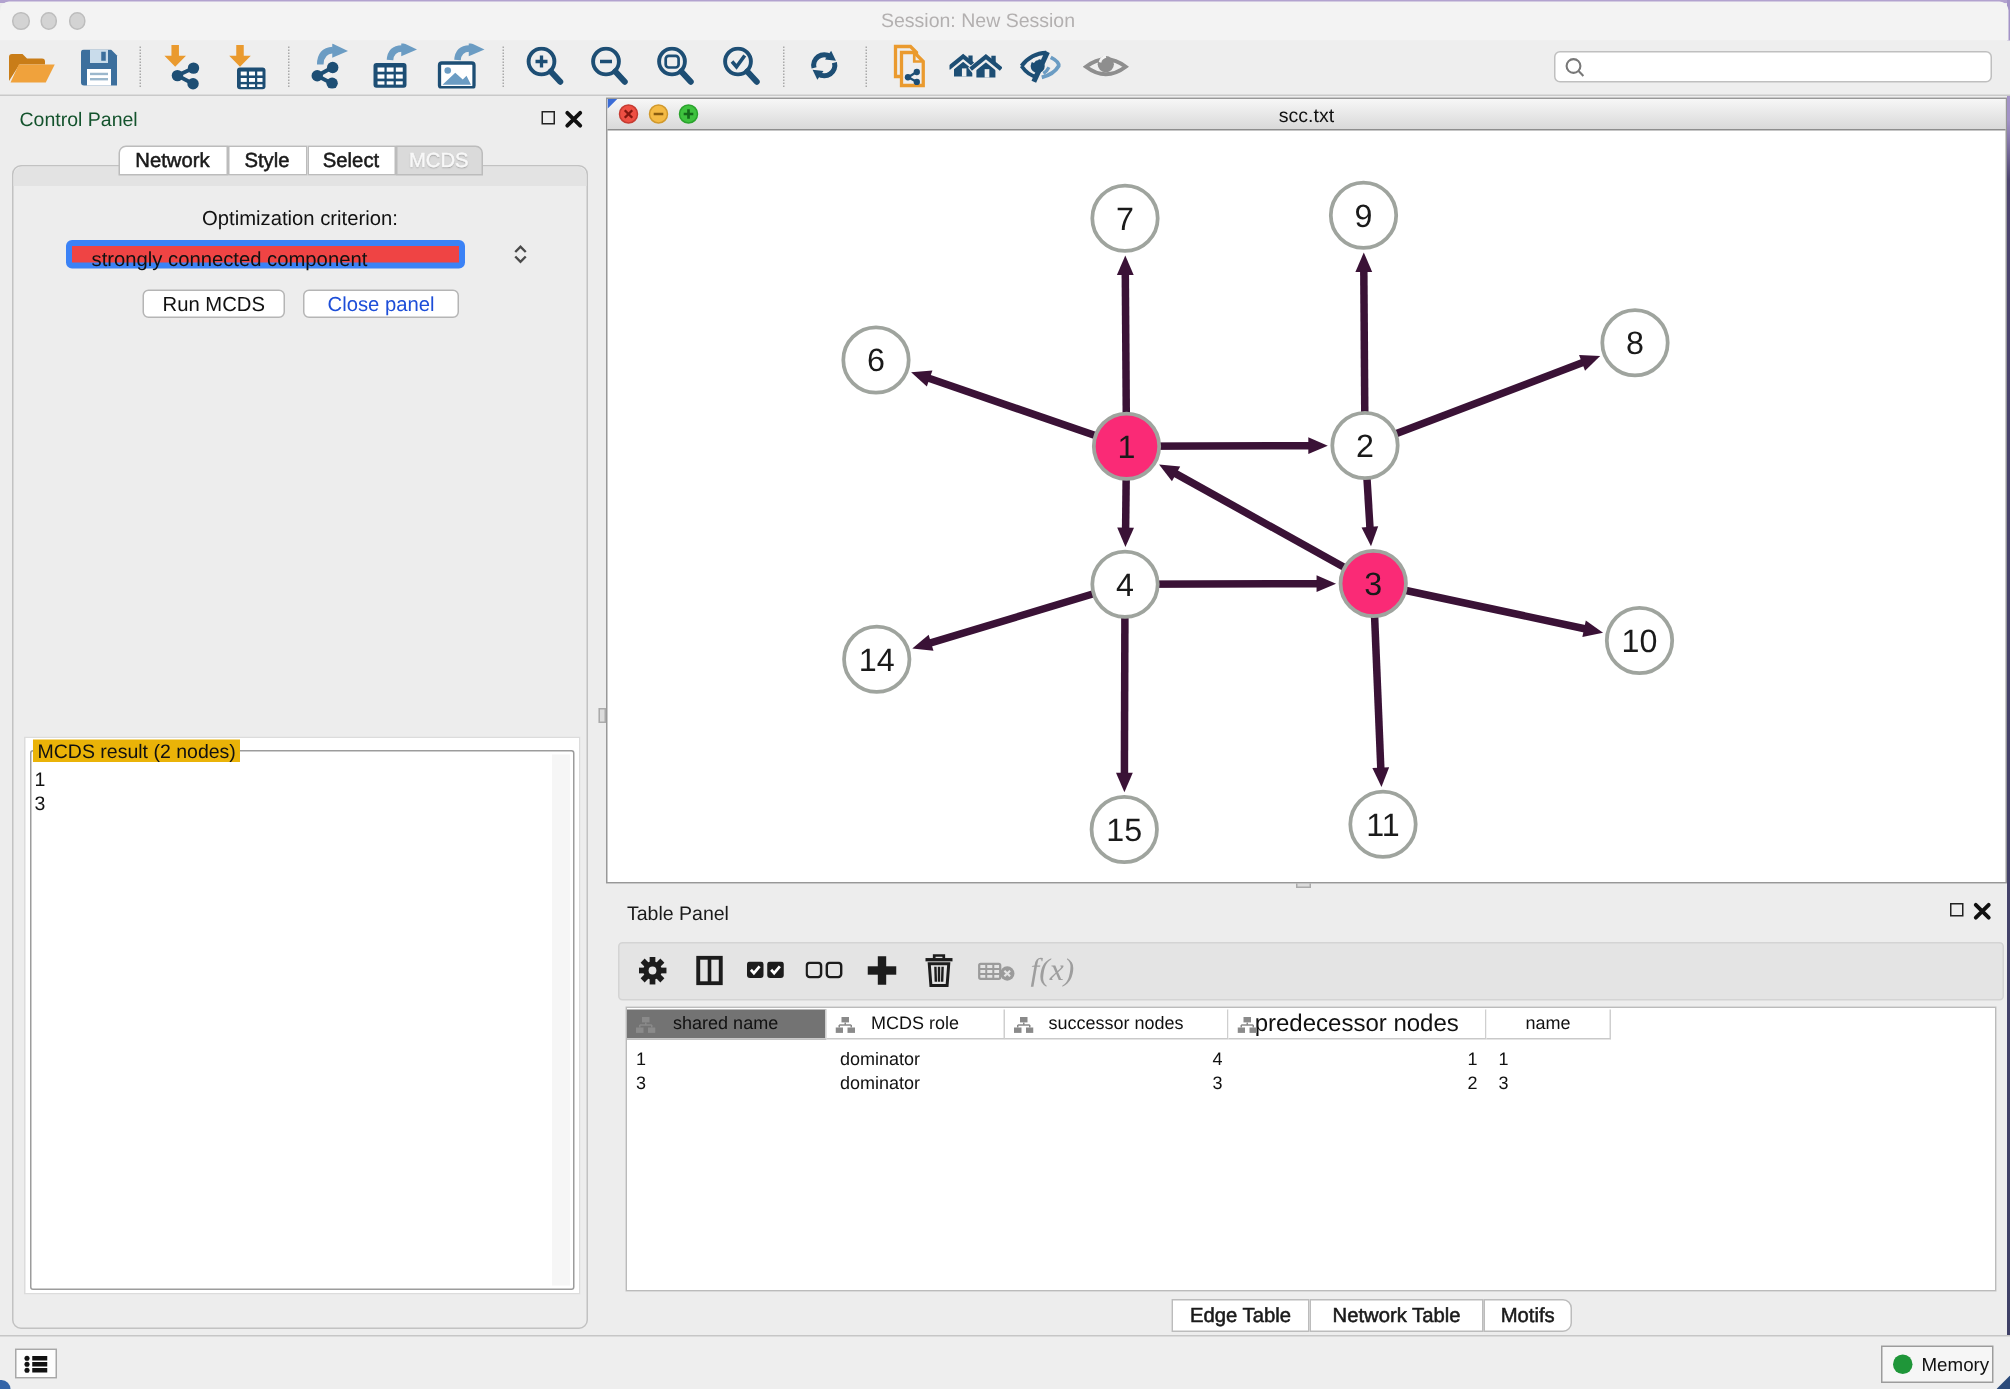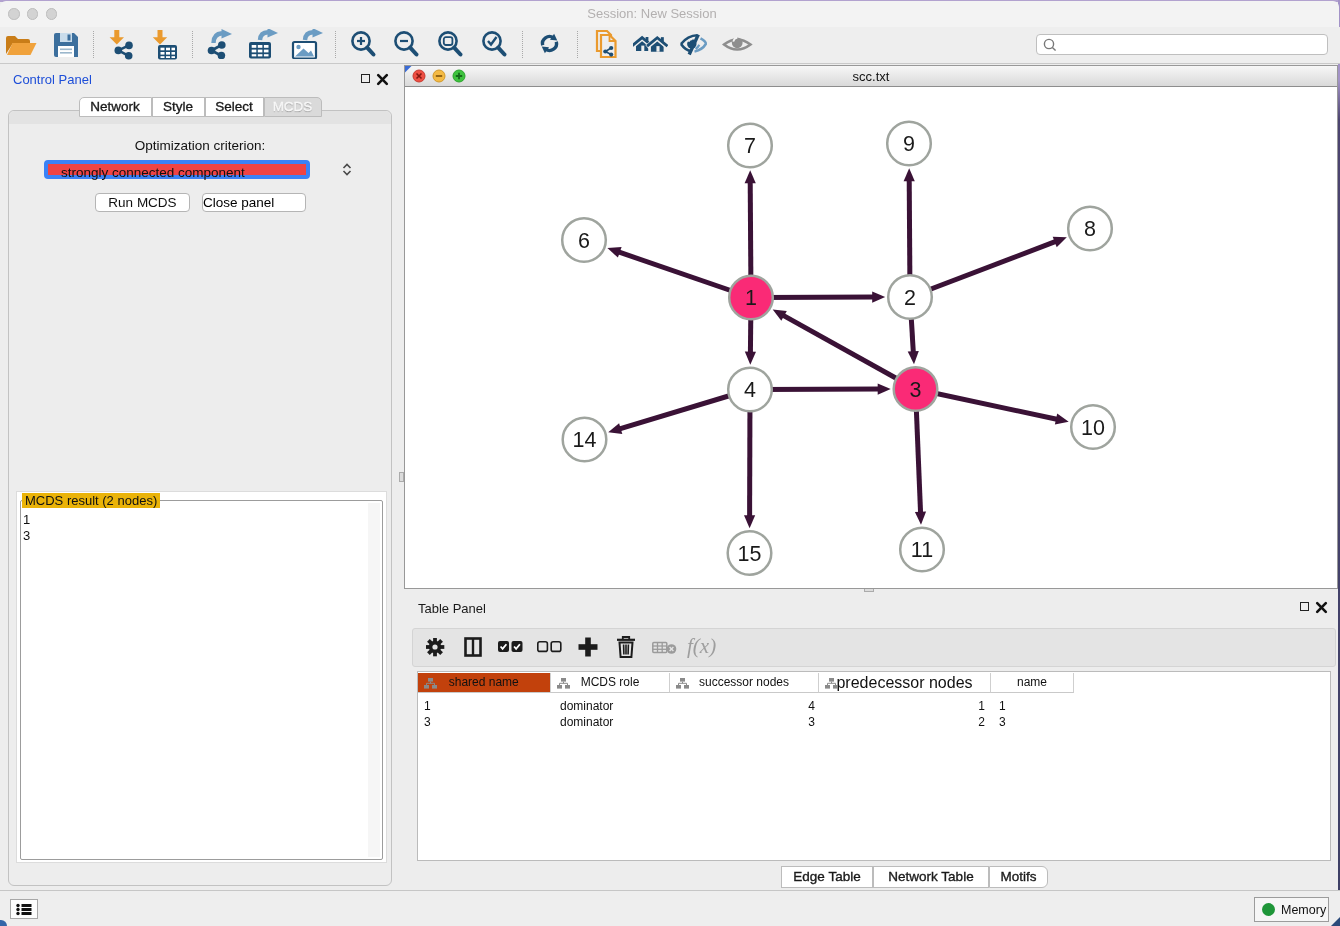--- a/index.html
+++ b/index.html
@@ -169,42 +169,42 @@
     <circle cx="15.2" cy="8.8" r="5.4" fill="#8e8e8e"></circle>
     <path d="M11.3 7.6 A 5.2 5.2 0 0 1 15.3 3.6" fill="none" stroke="#f4f4f4" stroke-width="1.8"></path>
   </svg>
 
 <div class="abs" style="left:1036px;top:34px;width:292px;height:21px;background:#fff;border:1px solid #bfbfbf;border-radius:4px"></div>
 <svg class="abs" style="left:1042px;top:37px" width="16" height="16">
     <circle cx="7" cy="7" r="4.6" fill="none" stroke="#787878" stroke-width="1.4"></circle>
     <line x1="10.4" y1="10.4" x2="13.6" y2="13.6" stroke="#787878" stroke-width="1.4"></line>
   </svg>
 
-<div class="abs" style="left:13px;top:72px;font-size:13px;color:#1d4ed8">Control Panel</div>
+<div class="abs" style="left:13px;top:72px;font-size:13px;color:#14532d">Control Panel</div>
 <div class="abs" style="left:361px;top:74px;width:9px;height:9px;border:1.6px solid #222"></div>
 <svg class="abs" style="left:376px;top:73px" width="13" height="13">
     <path d="M2.2 2.2 L10.8 10.8 M10.8 2.2 L2.2 10.8" stroke="#111" stroke-width="2.6" stroke-linecap="round"></path>
   </svg>
 
 <div class="abs" style="left:8px;top:110px;width:384px;height:776px;border:1px solid #c2c2c2;border-radius:6px;background:#ededed"></div>
 <div class="abs" style="left:9px;top:111px;width:382px;height:13px;background:#e3e3e3;border-top-left-radius:6px;border-top-right-radius:6px"></div>
 
 <div class="tab" style="left:78.5px;top:97px;width:73px;border-top-left-radius:5px">Network</div>
 <div class="tab" style="left:151.5px;top:97px;width:53px">Style</div>
 <div class="tab" style="left:204.5px;top:97px;width:59px">Select</div>
 <div class="tab tabdis" style="left:263.5px;top:97px;width:58px;border-top-right-radius:5px">MCDS</div>
 
 <div class="abs" style="left:0;top:138px;width:400px;text-align:center;font-size:13.5px;color:#111">Optimization criterion:</div>
 <div class="abs" style="left:44px;top:160px;width:266px;height:19px;background:#ef4444;border:4px solid #3b82f6;border-radius:4px;font-size:13.5px;color:#111;line-height:17px;padding-left:13px">strongly connected component</div>
 <svg class="abs" style="left:340px;top:162px" width="14" height="15">
     <path d="M3.5 6 L7 2.5 L10.5 6" fill="none" stroke="#4a4a4a" stroke-width="1.6"></path>
     <path d="M3.5 9 L7 12.5 L10.5 9" fill="none" stroke="#4a4a4a" stroke-width="1.6"></path>
   </svg>
 <div class="abs" style="left:95px;top:193px;width:95px;height:19px;background:#fff;border:1px solid #b5b5b5;border-radius:4px;font-size:13.5px;color:#111;text-align:center;line-height:17px">Run MCDS</div>
-<div class="abs" style="left:202px;top:193px;width:104px;height:19px;background:#fff;border:1px solid #b5b5b5;border-radius:4px;font-size:13.5px;color:#000000;text-align:left;line-height:17px">Close panel</div>
+<div class="abs" style="left:202px;top:193px;width:104px;height:19px;background:#fff;border:1px solid #b5b5b5;border-radius:4px;font-size:13.5px;color:#1d4ed8;text-align:center;line-height:17px">Close panel</div>
 
 <div class="abs" style="left:15.5px;top:490.5px;width:371px;height:372.5px;background:#fff;border:1px solid #dcdcdc"></div>
 <div class="abs" style="left:19.5px;top:500px;width:363px;height:360px;border:1px solid #9c9c9c;border-radius:2px"></div>
 <div class="abs" style="left:368px;top:503px;width:12px;height:354px;background:#f6f6f6"></div>
 <div class="abs" style="left:22px;top:493px;font-size:13px;color:#111;background:#eab308;padding:0 3px">MCDS result (2 nodes)</div>
 <div class="abs" style="left:23px;top:512px;font-size:13px;color:#111;line-height:16px">1<br>3</div>
 
 <div class="abs" style="left:398.5px;top:472px;width:5px;height:10px;background:#dcdcdc;border:1px solid #ababab"></div>
 <div class="abs" style="left:864px;top:586px;width:10px;height:6px;background:#dcdcdc;border:1px solid #ababab"></div>
 
@@ -334,21 +334,21 @@
       <line x1="0.8" y1="8.3" x2="14.8" y2="8.3"></line>
       <line x1="5.5" y1="1.5" x2="5.5" y2="11.5"></line>
       <line x1="10.2" y1="1.5" x2="10.2" y2="11.5"></line>
     </g>
     <circle cx="19.5" cy="8" r="4.8" fill="#9b9b9b"></circle>
     <path d="M17.6 6.1 L21.4 9.9 M21.4 6.1 L17.6 9.9" stroke="#e4e4e4" stroke-width="1.4"></path>
   </svg>
 <div class="abs" style="left:687px;top:634px;font-family:'Liberation Serif',serif;font-style:italic;font-size:21px;color:#9e9e9e">f(x)</div>
 
 <div class="abs" style="left:417px;top:671px;width:914px;height:190px;background:#fff;border:1px solid #bbb"></div>
-<div class="abs" style="left:417.5px;top:673px;width:133.5px;height:20px;background:#c2410c;border-right:1px solid #cfcfcf;border-bottom:1px solid #c9c9c9;font-size:12px;color:#111;text-align:center;line-height:19px"><svg width="13" height="11" style="position:absolute;left:6px;top:4.5px">
+<div class="abs" style="left:417.5px;top:673px;width:133.5px;height:20px;background:#737373;border-right:1px solid #cfcfcf;border-bottom:1px solid #c9c9c9;font-size:12px;color:#111;text-align:center;line-height:19px"><svg width="13" height="11" style="position:absolute;left:6px;top:4.5px">
       <g fill="#8a8a8a">
         <rect x="4" y="0" width="5" height="3.6"></rect>
         <rect x="0" y="7" width="5" height="3.6"></rect>
         <rect x="8" y="7" width="5" height="3.6"></rect>
       </g>
       <g stroke="#8a8a8a" stroke-width="1">
         <path d="M6.5 3.6 L6.5 5.3 M2.5 5.3 L10.5 5.3 M2.5 5.3 L2.5 7 M10.5 5.3 L10.5 7" fill="none"></path>
       </g>
     </svg>shared name</div>
 <div class="abs" style="left:551px;top:673px;width:119px;height:20px;background:#fff;border-right:1px solid #cfcfcf;border-bottom:1px solid #c9c9c9;font-size:12px;color:#111;text-align:center;line-height:19px"><svg width="13" height="11" style="position:absolute;left:6px;top:4.5px">

